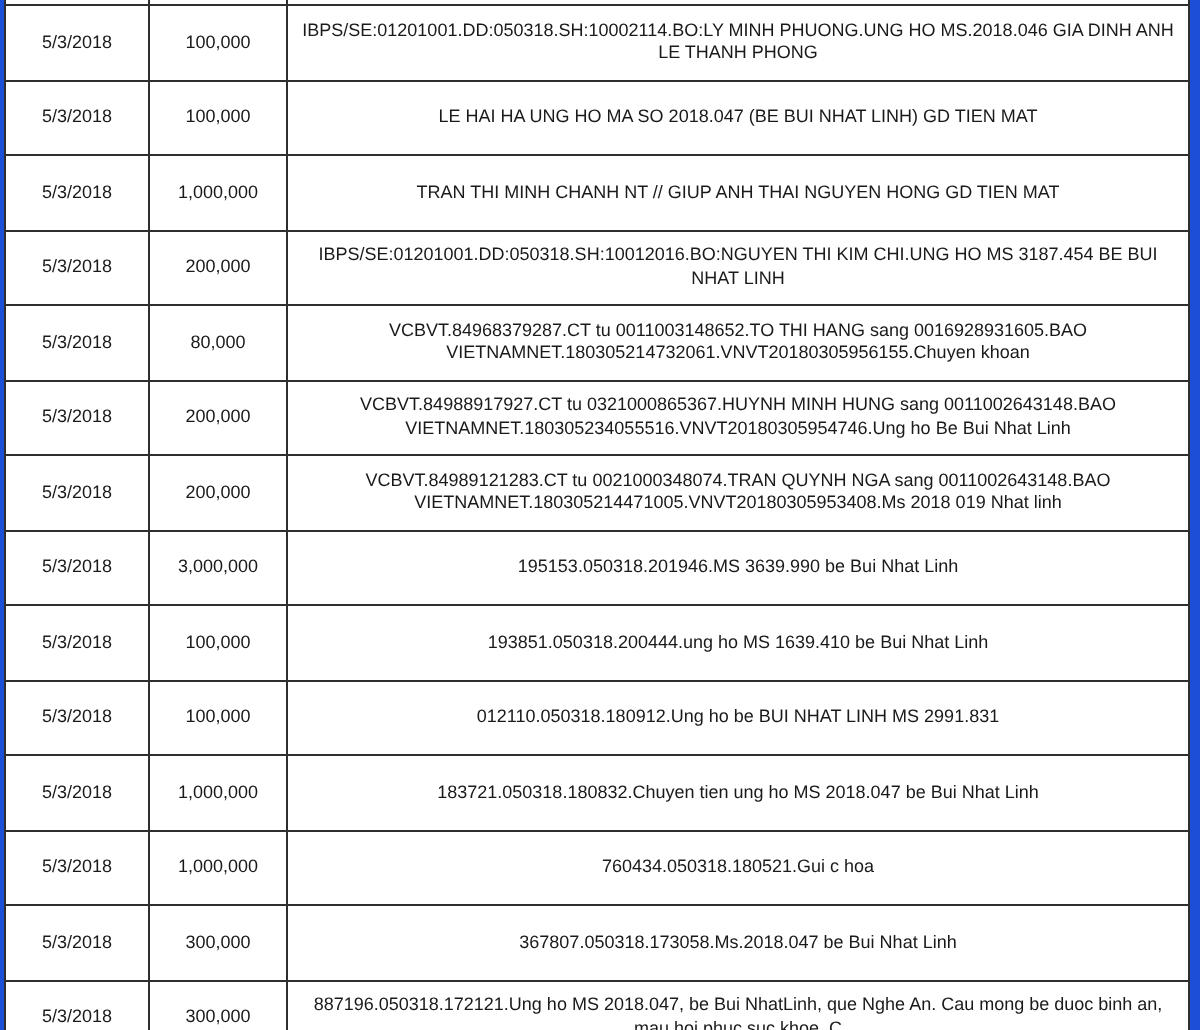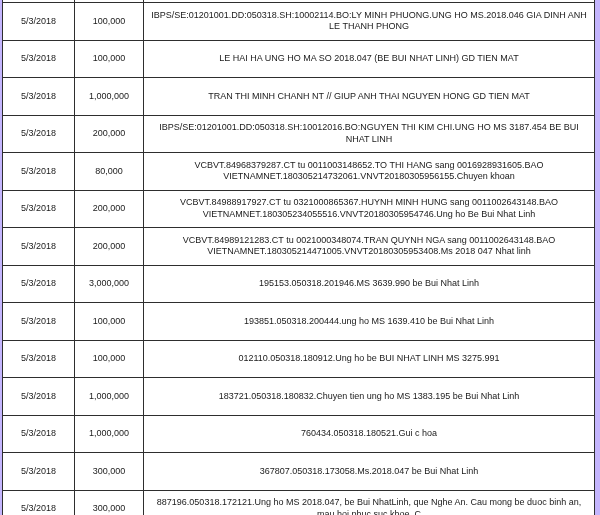--- a/index.html
+++ b/index.html
@@ -10,21 +10,21 @@
     width: 600px;
     height: 515px;
     background: #ffffff;
     overflow: hidden;
     font-family: "Liberation Sans", sans-serif;
   }
   .screen {
     position: relative;
     width: 600px;
     height: 515px;
-    background: #c4b5fd;
+    background: #1d4ed8;
   }
   table.tx-table {
     border-collapse: collapse;
     table-layout: fixed;
     margin-left: 2px;
     width: 593px;
     background: #ffffff;
   }
   table.tx-table td {
     border: 1.5px solid #2e2e2e;
@@ -92,41 +92,41 @@
     <td class="c-desc">VCBVT.84968379287.CT tu 0011003148652.TO THI HANG sang 0016928931605.BAO VIETNAMNET.180305214732061.VNVT20180305956155.Chuyen khoan</td>
   </tr>
         <tr class="data-row">
     <td class="c-date">5/3/2018</td>
     <td class="c-amount">200,000</td>
     <td class="c-desc">VCBVT.84988917927.CT tu 0321000865367.HUYNH MINH HUNG sang 0011002643148.BAO VIETNAMNET.180305234055516.VNVT20180305954746.Ung ho Be Bui Nhat Linh</td>
   </tr>
         <tr class="data-row">
     <td class="c-date">5/3/2018</td>
     <td class="c-amount">200,000</td>
-    <td class="c-desc">VCBVT.84989121283.CT tu 0021000348074.TRAN QUYNH NGA sang 0011002643148.BAO VIETNAMNET.180305214471005.VNVT20180305953408.Ms 2018 047 Nhat linh</td>
+    <td class="c-desc">VCBVT.84989121283.CT tu 0021000348074.TRAN QUYNH NGA sang 0011002643148.BAO VIETNAMNET.180305214471005.VNVT20180305953408.Ms 2018 019 Nhat linh</td>
   </tr>
         <tr class="data-row">
     <td class="c-date">5/3/2018</td>
     <td class="c-amount">3,000,000</td>
     <td class="c-desc">195153.050318.201946.MS 3639.990 be Bui Nhat Linh</td>
   </tr>
         <tr class="data-row">
     <td class="c-date">5/3/2018</td>
     <td class="c-amount">100,000</td>
     <td class="c-desc">193851.050318.200444.ung ho MS 1639.410 be Bui Nhat Linh</td>
   </tr>
         <tr class="data-row">
     <td class="c-date">5/3/2018</td>
     <td class="c-amount">100,000</td>
-    <td class="c-desc">012110.050318.180912.Ung ho be BUI NHAT LINH MS 3275.991</td>
+    <td class="c-desc">012110.050318.180912.Ung ho be BUI NHAT LINH MS 2991.831</td>
   </tr>
         <tr class="data-row">
     <td class="c-date">5/3/2018</td>
     <td class="c-amount">1,000,000</td>
-    <td class="c-desc">183721.050318.180832.Chuyen tien ung ho MS 1383.195 be Bui Nhat Linh</td>
+    <td class="c-desc">183721.050318.180832.Chuyen tien ung ho MS 2018.047 be Bui Nhat Linh</td>
   </tr>
         <tr class="data-row">
     <td class="c-date">5/3/2018</td>
     <td class="c-amount">1,000,000</td>
     <td class="c-desc">760434.050318.180521.Gui c hoa</td>
   </tr>
         <tr class="data-row">
     <td class="c-date">5/3/2018</td>
     <td class="c-amount">300,000</td>
     <td class="c-desc">367807.050318.173058.Ms.2018.047 be Bui Nhat Linh</td>

